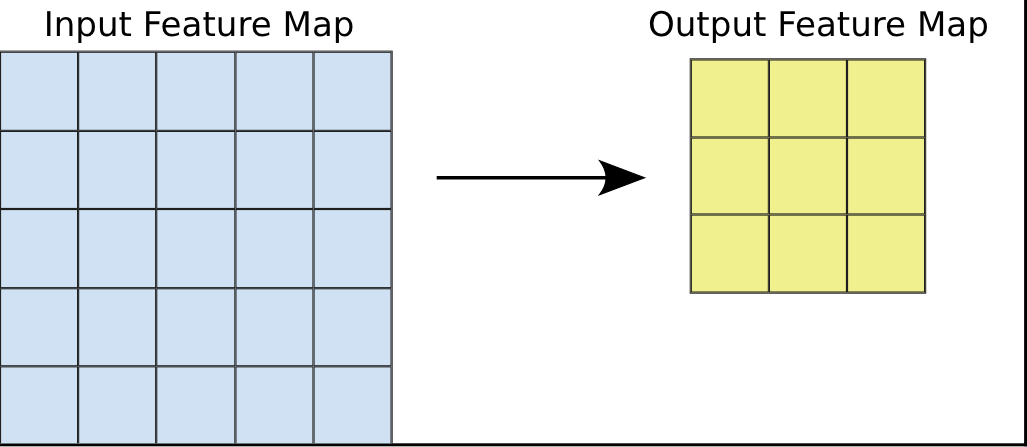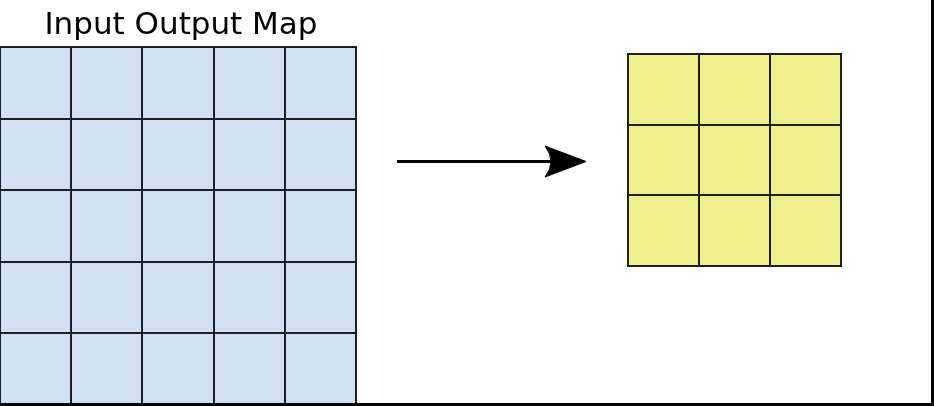--- a/index.html
+++ b/index.html
@@ -61,22 +61,23 @@
     height: 45px;
     color: #000000;
   }
   .arrow-wrap svg { display: block; width: 100%; height: 100%; }
 </style>
 </head>
 <body>
 
 <div class="figure" style="border-right-color: rgb(0, 0, 0); border-bottom-color: rgb(0, 0, 0);">
 
-  <div class="map-title title-input">Input Output Map</div>
+  <div class="map-title title-input">Input Feature Map</div>
 
+  <div class="map-title title-output">Output Feature Map</div>
 
   <div class="grid grid-input" style="grid-template-columns: repeat(5, 1fr); grid-template-rows: repeat(5, 1fr); border-color: rgb(31, 31, 31);">
       <div class="cell" style="background: rgb(207, 225, 242); border-color: rgb(31, 31, 31);"></div>
       <div class="cell" style="background: rgb(207, 225, 242); border-color: rgb(31, 31, 31);"></div>
       <div class="cell" style="background: rgb(207, 225, 242); border-color: rgb(31, 31, 31);"></div>
       <div class="cell" style="background: rgb(207, 225, 242); border-color: rgb(31, 31, 31);"></div>
       <div class="cell" style="background: rgb(207, 225, 242); border-color: rgb(31, 31, 31);"></div>
       <div class="cell" style="background: rgb(207, 225, 242); border-color: rgb(31, 31, 31);"></div>
       <div class="cell" style="background: rgb(207, 225, 242); border-color: rgb(31, 31, 31);"></div>
       <div class="cell" style="background: rgb(207, 225, 242); border-color: rgb(31, 31, 31);"></div>

